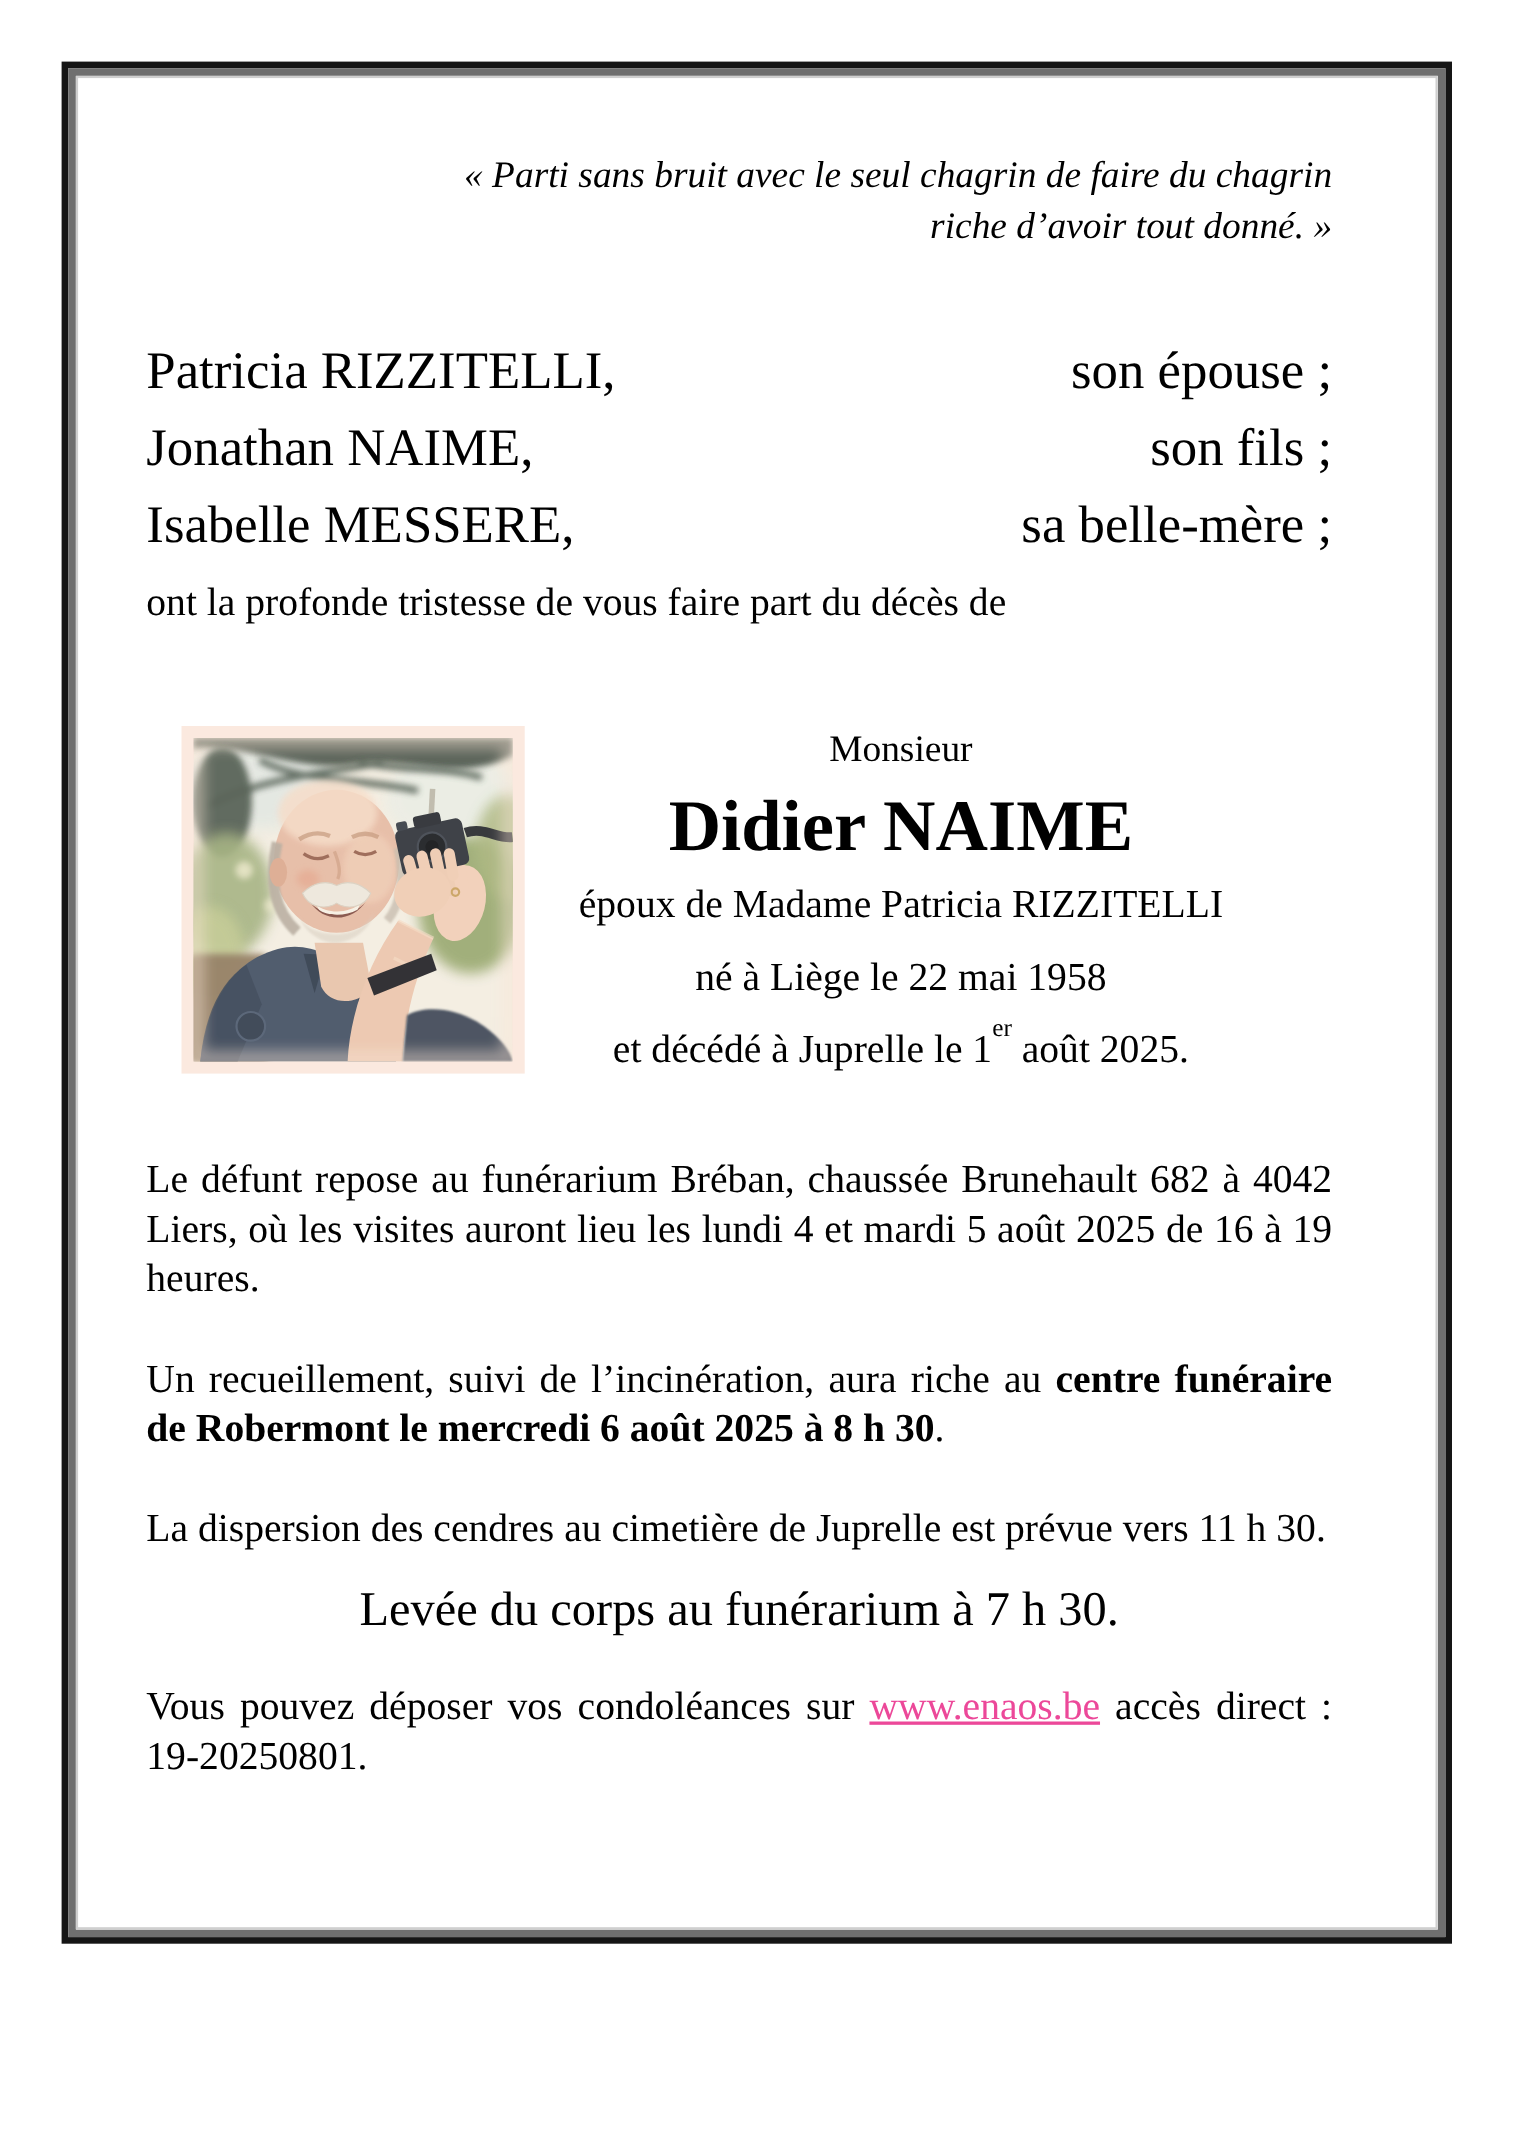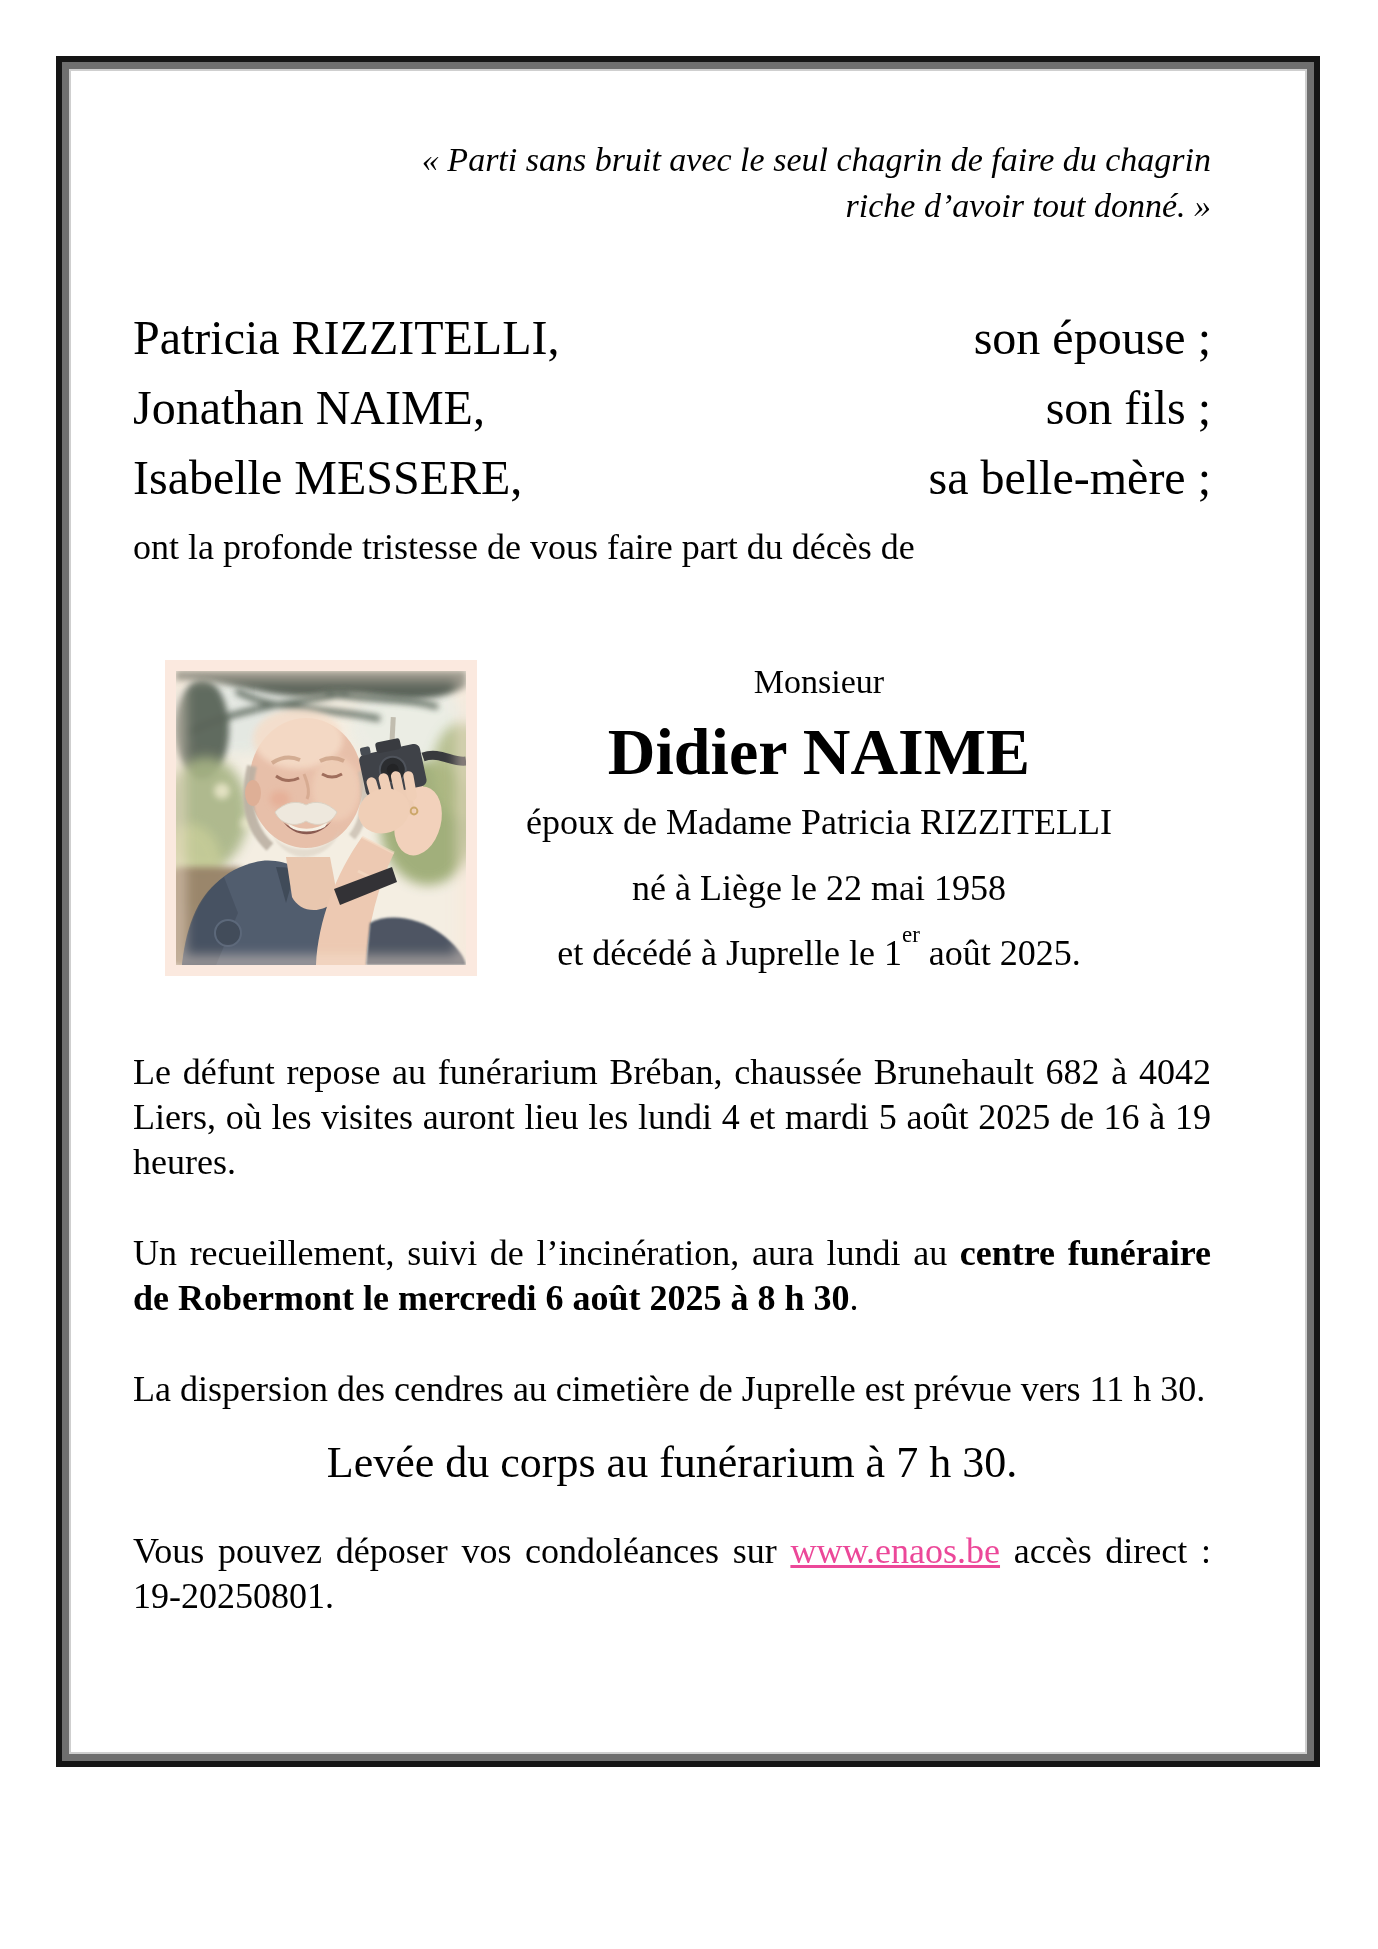--- a/index.html
+++ b/index.html
@@ -172,21 +172,21 @@
         <div class="t-monsieur">Monsieur</div>
         <div class="t-name">Didier NAIME</div>
         <div class="t-line">époux de Madame Patricia RIZZITELLI</div>
         <div class="t-line">né à Liège le 22 mai 1958</div>
         <div class="t-line"><span>et décédé à Juprelle le 1</span><sup>er</sup><span> août 2025.</span></div>
       </div>
     </div>
 
     <p class="para first">Le défunt repose au funérarium Bréban, chaussée Brunehault 682 à 4042 Liers, où les visites auront lieu les lundi 4 et mardi 5 août 2025 de 16 à 19 heures.</p>
 
-    <p class="para"><span>Un recueillement, suivi de l’incinération, aura lundi au </span><span class="bold">centre funéraire de Robermont le mercredi 6 août 2025 à 8 h 30</span><span>.</span></p>
+    <p class="para"><span>Un recueillement, suivi de l’incinération, aura riche au </span><span class="bold">centre funéraire de Robermont le mercredi 6 août 2025 à 8 h 30</span><span>.</span></p>
 
     <p class="para">La dispersion des cendres au cimetière de Juprelle est prévue vers 11 h 30.</p>
 
     <p class="para-levee">Levée du corps au funérarium à 7 h 30.</p>
 
     <p class="para para-last"><span>Vous pouvez déposer vos condoléances sur </span><a href="#" class="condolence-link" style="color: #ec4899;">www.enaos.be</a><span> accès direct : 19-20250801.</span></p>
 
    </div>
   </div>
  </div>

